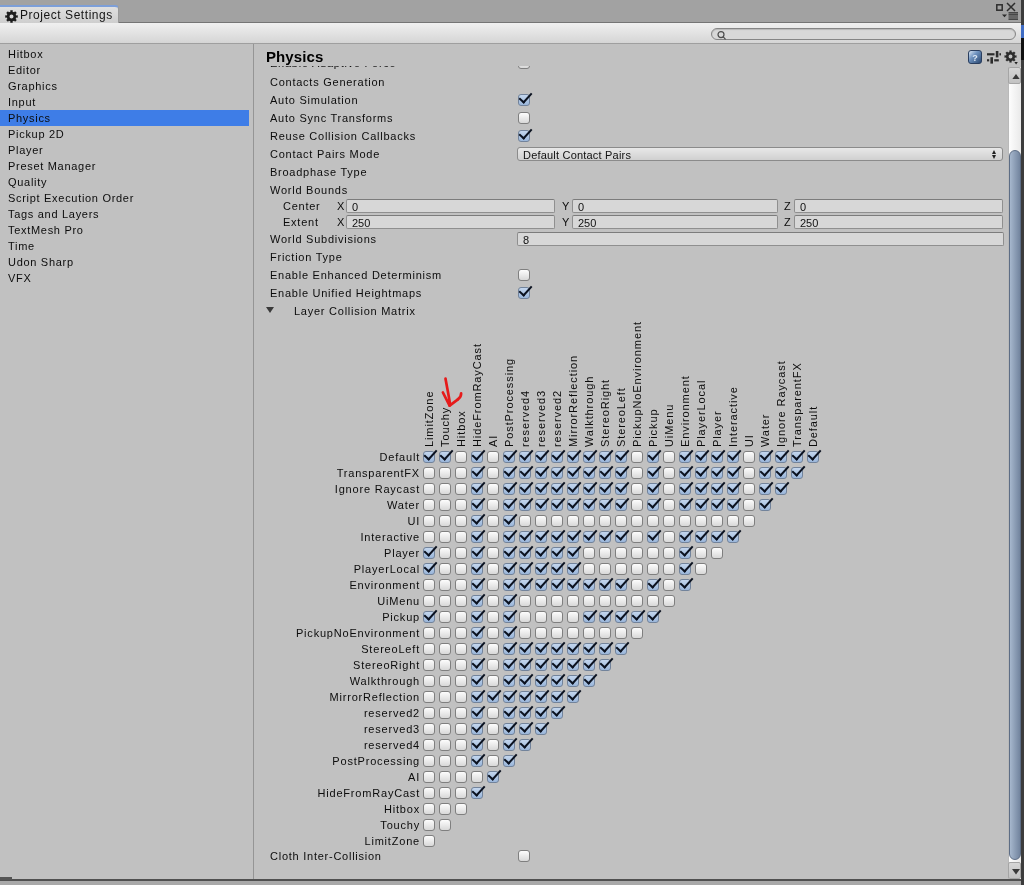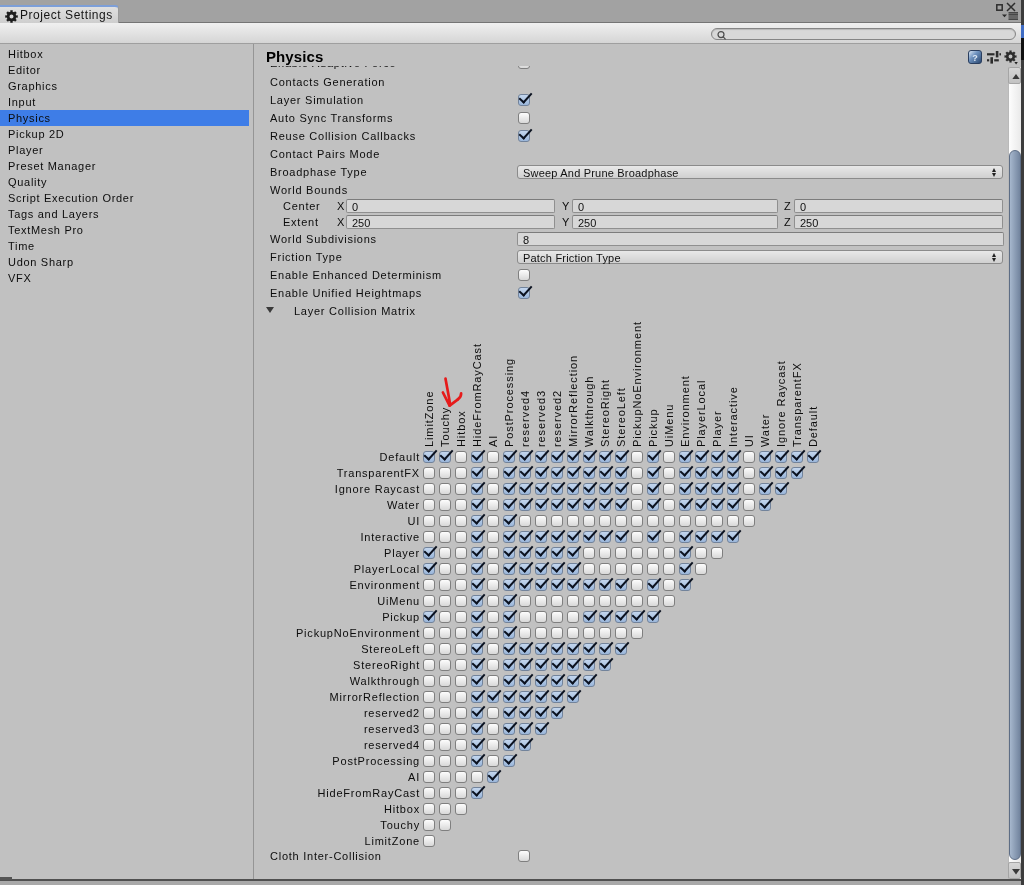--- a/index.html
+++ b/index.html
@@ -119,48 +119,47 @@
 <svg class="abs" style="left:1004px;top:50px" width="18" height="17" viewBox="0 0 18 17">
     <g transform="scale(0.93)">
       <path fill="#2b2b2b" fill-rule="evenodd" d="M13.47 5.71 L13.47 8.29 L11.87 8.12 L11.24 9.65 L12.49 10.67 L10.67 12.49 L9.65 11.24 L8.12 11.87 L8.29 13.47 L5.71 13.47 L5.88 11.87 L4.35 11.24 L3.33 12.49 L1.51 10.67 L2.76 9.65 L2.13 8.12 L0.53 8.29 L0.53 5.71 L2.13 5.88 L2.76 4.35 L1.51 3.33 L3.33 1.51 L4.35 2.76 L5.88 2.13 L5.71 0.53 L8.29 0.53 L8.12 2.13 L9.65 2.76 L10.67 1.51 L12.49 3.33 L11.24 4.35 L11.87 5.88 Z M9.10 7.00 A2.1 2.1 0 1 0 4.90 7.00 A2.1 2.1 0 1 0 9.10 7.00 Z"></path>
     </g>
     <path fill="#222" d="M12.6 13.2h3.4l-1.7 2.6z" transform="translate(-2.2,-1.2)"></path>
   </svg>
 <div id="scroll">
 <div class="lb" style="left:16px;top:-9px">Enable Adaptive Force</div>
 <b class="u" style="left:264px;top:-9px"></b>
 <div class="lb" style="left:16px;top:10px">Contacts Generation</div>
-<div class="lb" style="left:16px;top:28px">Layer Simulation</div>
+<div class="lb" style="left:16px;top:28px">Auto Simulation</div>
 <b class="c" style="left:264px;top:28px"></b>
 <div class="lb" style="left:16px;top:46px">Auto Sync Transforms</div>
 <b class="u" style="left:264px;top:46px"></b>
 <div class="lb" style="left:16px;top:64px">Reuse Collision Callbacks</div>
 <b class="c" style="left:264px;top:64px"></b>
 <div class="lb" style="left:16px;top:82px">Contact Pairs Mode</div>
+<div class="dd" style="top:81px">Default Contact Pairs<i></i></div>
 <div class="lb" style="left:16px;top:100px">Broadphase Type</div>
-<div class="dd" style="top:99px">Sweep And Prune Broadphase<i></i></div>
 <div class="lb" style="left:16px;top:118px">World Bounds</div>
 <div class="lb" style="left:29px;top:134px">Center</div>
 <div class="lb" style="left:83px;top:134px">X</div>
 <div class="tf" style="left:92px;top:133px;width:209px">0</div>
 <div class="lb" style="left:308px;top:134px">Y</div>
 <div class="tf" style="left:318px;top:133px;width:206px">0</div>
 <div class="lb" style="left:530px;top:134px">Z</div>
 <div class="tf" style="left:540px;top:133px;width:209px">0</div>
 <div class="lb" style="left:29px;top:150px">Extent</div>
 <div class="lb" style="left:83px;top:150px">X</div>
 <div class="tf" style="left:92px;top:149px;width:209px">250</div>
 <div class="lb" style="left:308px;top:150px">Y</div>
 <div class="tf" style="left:318px;top:149px;width:206px">250</div>
 <div class="lb" style="left:530px;top:150px">Z</div>
 <div class="tf" style="left:540px;top:149px;width:209px">250</div>
 <div class="lb" style="left:16px;top:167px">World Subdivisions</div>
 <div class="tf" style="left:263px;top:166px;width:487px">8</div>
 <div class="lb" style="left:16px;top:185px">Friction Type</div>
-<div class="dd" style="top:184px">Patch Friction Type<i></i></div>
 <div class="lb" style="left:16px;top:203px">Enable Enhanced Determinism</div>
 <b class="u" style="left:264px;top:203px"></b>
 <div class="lb" style="left:16px;top:221px">Enable Unified Heightmaps</div>
 <b class="c" style="left:264px;top:221px"></b>
 <div style="position:absolute;left:12px;top:241px;width:0;height:0;border-left:4.5px solid transparent;border-right:4.5px solid transparent;border-top:6px solid #3a3a3a"></div>
 <div class="lb" style="left:40px;top:239px">Layer Collision Matrix</div>
 <div class="cl" style="left:181px;top:369px">LimitZone</div>
 <div class="cl" style="left:197px;top:369px">Touchy</div>
 <div class="cl" style="left:213px;top:369px">Hitbox</div>
 <div class="cl" style="left:229px;top:369px">HideFromRayCast</div>

